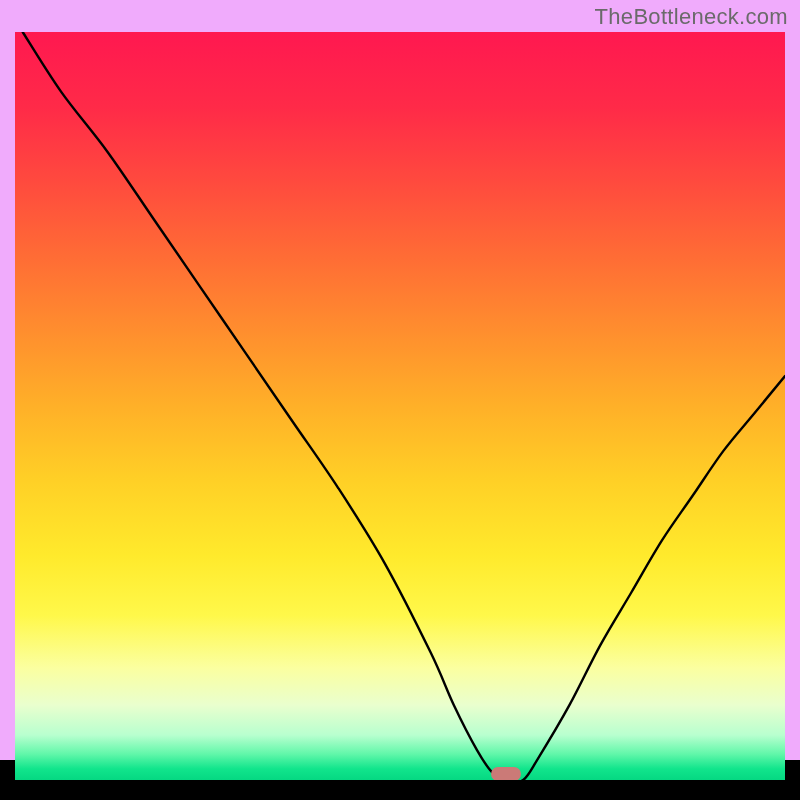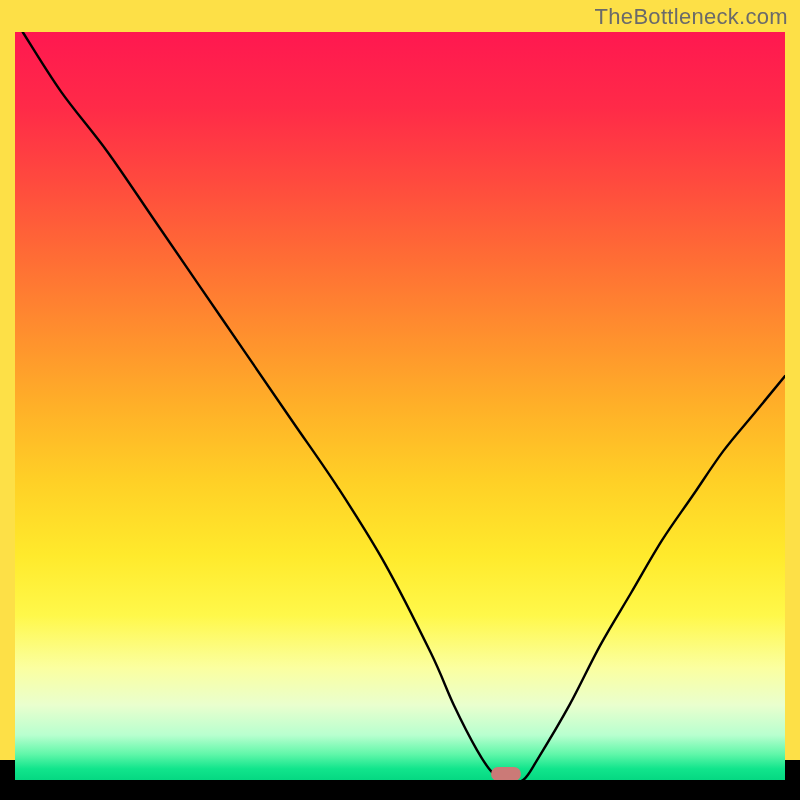--- a/index.html
+++ b/index.html
@@ -8,21 +8,21 @@
     width: 800px;
     height: 800px;
     background: #000;
     overflow: hidden;
     font-family: Arial, Helvetica, sans-serif;
   }
   .frame {
     position: relative;
     width: 800px;
     height: 760px;
-    background: #fde047;
+    background: #f0abfc;
   }
   .watermark {
     position: absolute;
     top: 4px;
     right: 12px;
     color: #6a6a6a;
     font-size: 22px;
     font-weight: 500;
     letter-spacing: 0.3px;
     z-index: 5;

